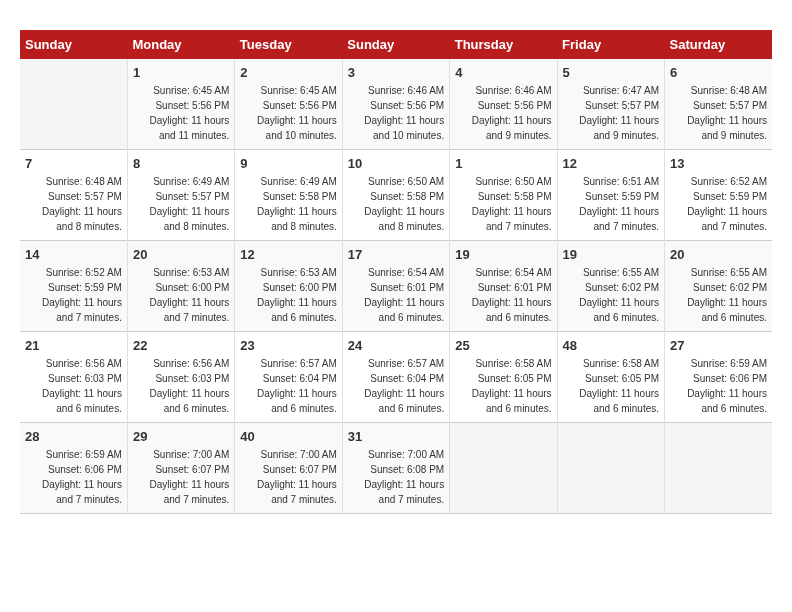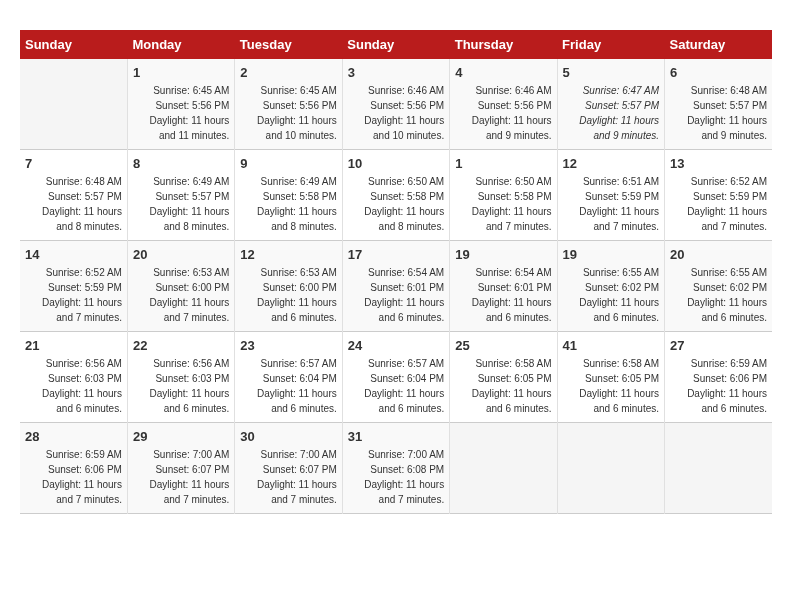--- a/index.html
+++ b/index.html
@@ -140,21 +140,21 @@
         </td>
         <td>
           <div class="day-number">4</div>
           <div class="day-info" style="white-space: pre-line;">Sunrise: 6:46 AM
 Sunset: 5:56 PM
 Daylight: 11 hours
 and 9 minutes.</div>
         </td>
         <td>
           <div class="day-number">5</div>
-          <div class="day-info" style="white-space: pre-line; font-style: italic;">Sunrise: 6:47 AM
+          <div class="day-info" style="white-space: pre-line;">Sunrise: 6:47 AM
 Sunset: 5:57 PM
 Daylight: 11 hours
 and 9 minutes.</div>
         </td>
         <td>
           <div class="day-number">6</div>
           <div class="day-info" style="white-space: pre-line;">Sunrise: 6:48 AM
 Sunset: 5:57 PM
 Daylight: 11 hours
 and 9 minutes.</div>
@@ -292,21 +292,21 @@
 and 6 minutes.</div>
         </td>
         <td>
           <div class="day-number">25</div>
           <div class="day-info" style="white-space: pre-line;">Sunrise: 6:58 AM
 Sunset: 6:05 PM
 Daylight: 11 hours
 and 6 minutes.</div>
         </td>
         <td>
-          <div class="day-number">41</div>
+          <div class="day-number">48</div>
           <div class="day-info" style="white-space: pre-line;">Sunrise: 6:58 AM
 Sunset: 6:05 PM
 Daylight: 11 hours
 and 6 minutes.</div>
         </td>
         <td>
           <div class="day-number">27</div>
           <div class="day-info" style="white-space: pre-line;">Sunrise: 6:59 AM
 Sunset: 6:06 PM
 Daylight: 11 hours
@@ -322,21 +322,21 @@
 and 7 minutes.</div>
         </td>
         <td>
           <div class="day-number">29</div>
           <div class="day-info" style="white-space: pre-line;">Sunrise: 7:00 AM
 Sunset: 6:07 PM
 Daylight: 11 hours
 and 7 minutes.</div>
         </td>
         <td>
-          <div class="day-number">30</div>
+          <div class="day-number">40</div>
           <div class="day-info" style="white-space: pre-line;">Sunrise: 7:00 AM
 Sunset: 6:07 PM
 Daylight: 11 hours
 and 7 minutes.</div>
         </td>
         <td>
           <div class="day-number">31</div>
           <div class="day-info" style="white-space: pre-line;">Sunrise: 7:00 AM
 Sunset: 6:08 PM
 Daylight: 11 hours

